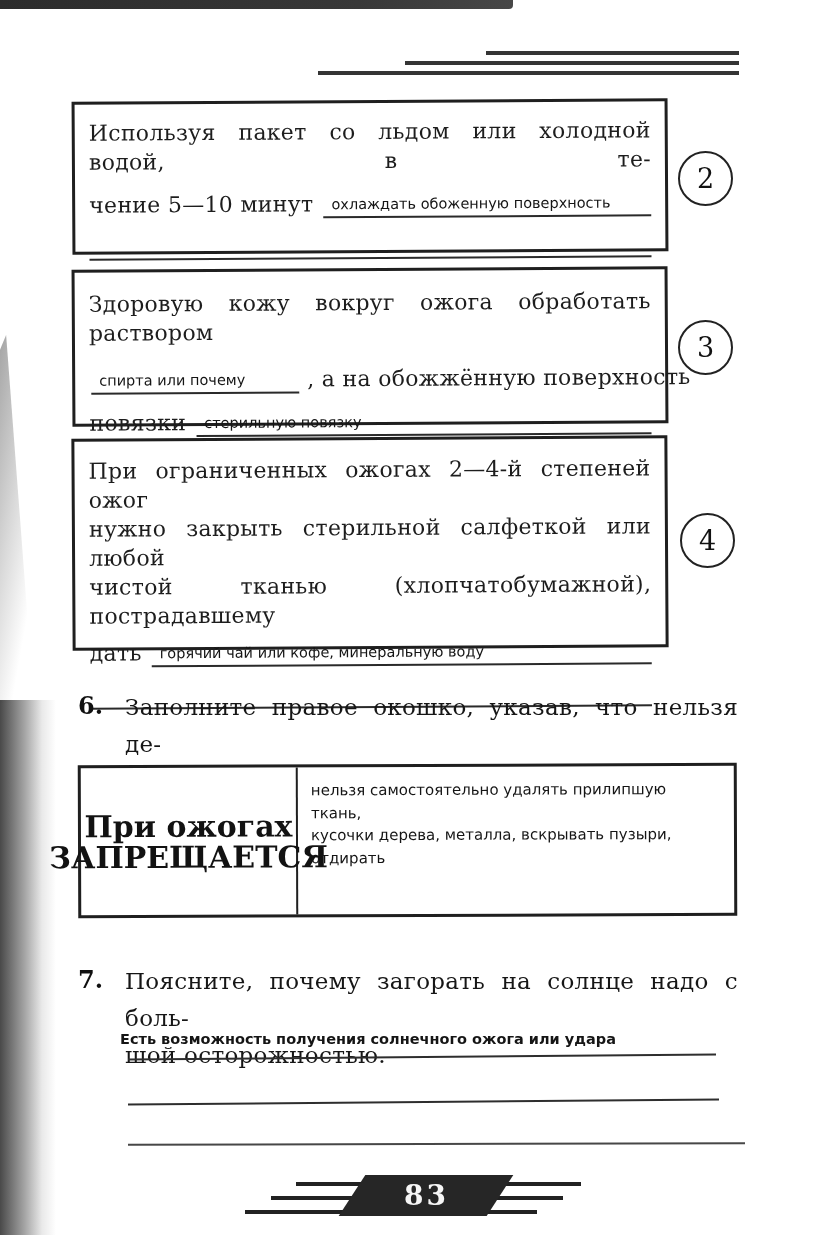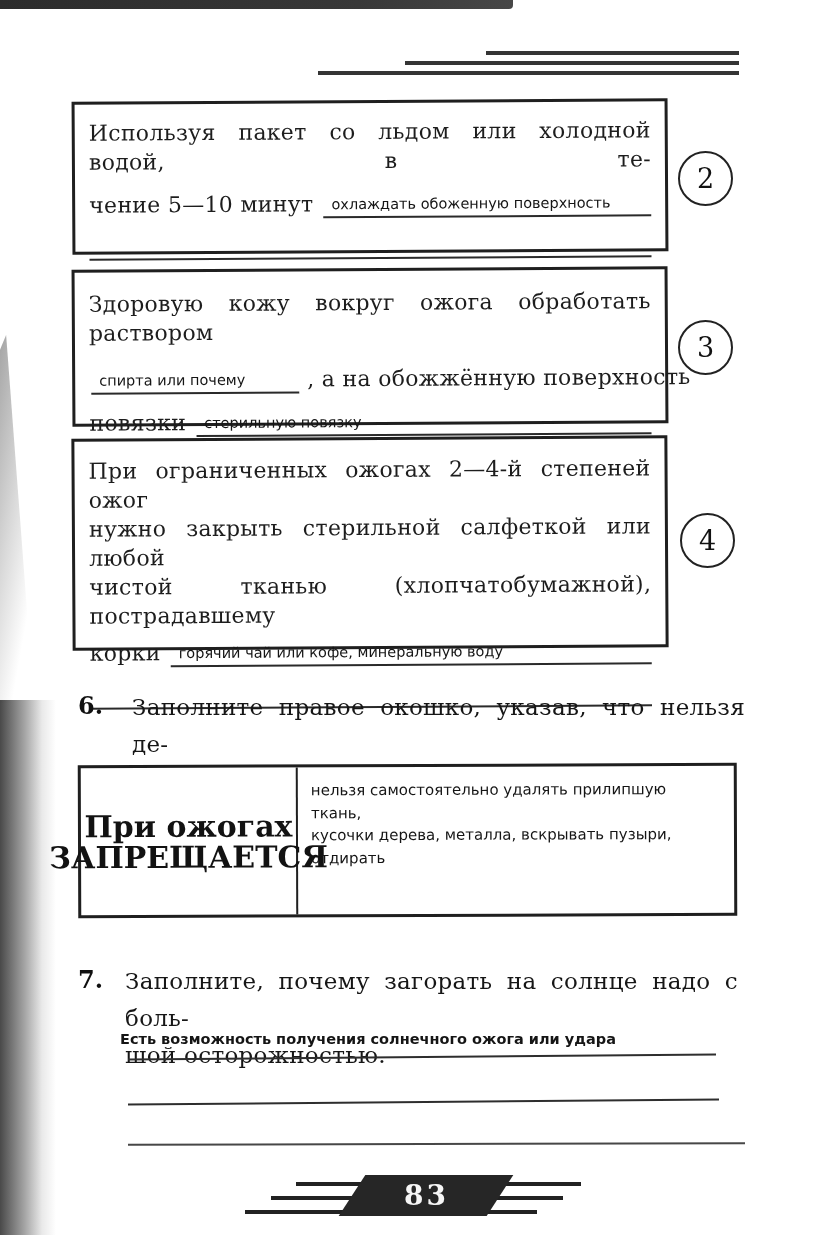--- a/index.html
+++ b/index.html
@@ -42,21 +42,21 @@
 
   .circle{position:absolute;width:55px;height:55px;border:2.5px solid #222;border-radius:50%;
           display:flex;align-items:center;justify-content:center;font-size:27px;color:#111;
           box-sizing:border-box;background:#fff;}
   .c1{left:678px;top:151px;} .c2{left:678px;top:320px;} .c3{left:680px;top:513px;}
 
   
   .qnum{position:absolute;font-weight:bold;font-size:24px;color:#101010;}
   .q6num{left:78px;top:691px;} .q7num{left:78px;top:965px;}
   .qtext{position:absolute;left:125px;width:613px;}
-  .q6text{top:689px;margin-left:7px;} .q7text{top:963px;}
+  .q6text{top:689px;} .q7text{top:963px;}
   .qline{font-size:23px;line-height:37px;color:#161616;letter-spacing:.3px;}
 
   
   .ftable{position:absolute;left:78px;top:764px;width:659px;height:153px;border:3px solid #1f1f1f;
           box-sizing:border-box;display:flex;background:#fff;transform:rotate(-0.2deg);}
   .cell-left{width:215px;border-right:2.5px solid #1f1f1f;display:flex;flex-direction:column;
           justify-content:center;align-items:center;text-align:center;
           font-weight:bold;font-size:30px;line-height:31px;color:#121212;}
   .cell-right{flex:1;padding:12px 14px 0 13px;}
   .cell-right .hand{font-size:15px;line-height:22.5px;}
@@ -114,21 +114,21 @@
   </div>
   <div class="circle c2">
       <span>3</span>
     </div>
 
   <div class="box box3">
     <div class="bline just">При ограниченных ожогах 2—4-й степеней ожог</div>
     <div class="bline just">нужно закрыть стерильной салфеткой или любой</div>
     <div class="bline just">чистой тканью (хлопчатобумажной), пострадавшему</div>
     <div class="row">
-      <span class="printed">корки</span>
+      <span class="printed">дать</span>
       <span class="blank"><span class="hand">горячий чай или кофе, минеральную воду</span></span>
     </div>
     <div class="blankline"></div>
   </div>
   <div class="circle c3">
       <span>4</span>
     </div>
 
   <div class="qnum q6num">6.</div>
   <div class="qtext q6text">
@@ -142,21 +142,21 @@
       <div>ЗАПРЕЩАЕТСЯ</div>
     </div>
     <div class="cell-right">
       <div class="hand">нельзя самостоятельно удалять прилипшую ткань,</div>
       <div class="hand">кусочки дерева, металла, вскрывать пузыри, отдирать</div>
     </div>
   </div>
 
   <div class="qnum q7num">7.</div>
   <div class="qtext q7text">
-    <div class="qline just">Заполните, почему загорать на солнце надо с боль-</div>
+    <div class="qline just">Поясните, почему загорать на солнце надо с боль-</div>
     <div class="qline">шой осторожностью.</div>
   </div>
   <div class="q7answer hand">Есть возможность получения солнечного ожога или удара</div>
   <div class="uline u1"></div>
   <div class="uline u2"></div>
 
   <div class="footline"></div>
   <div class="fl fl1"></div>
   <div class="fl fl2"></div>
   <div class="fl fl3"></div>

